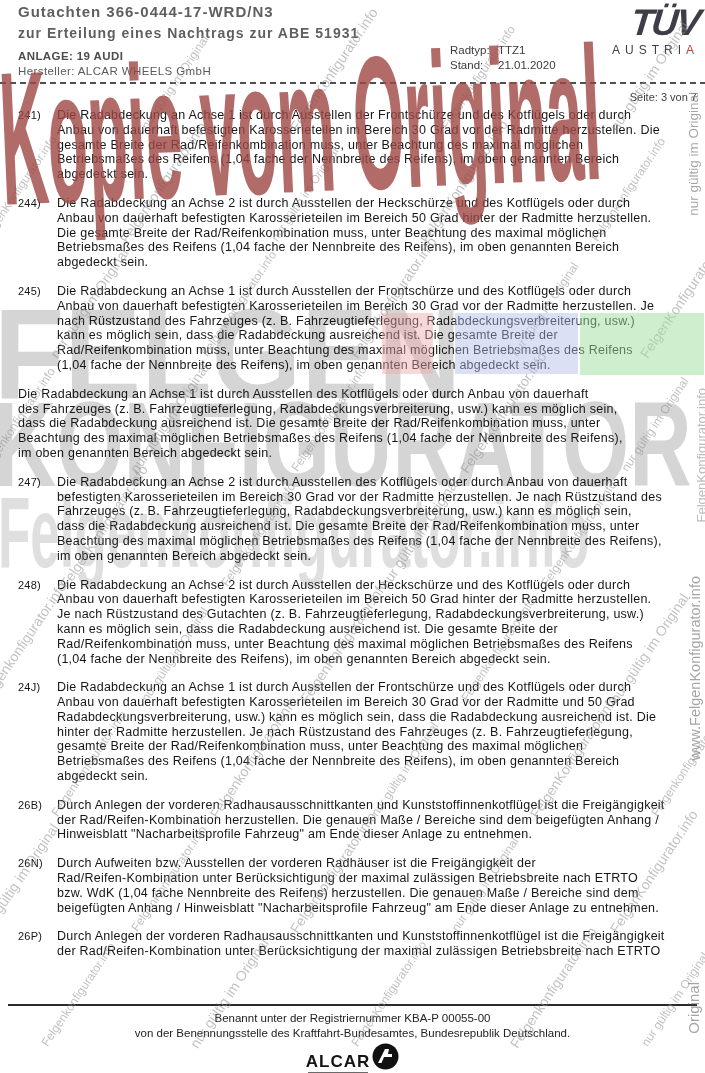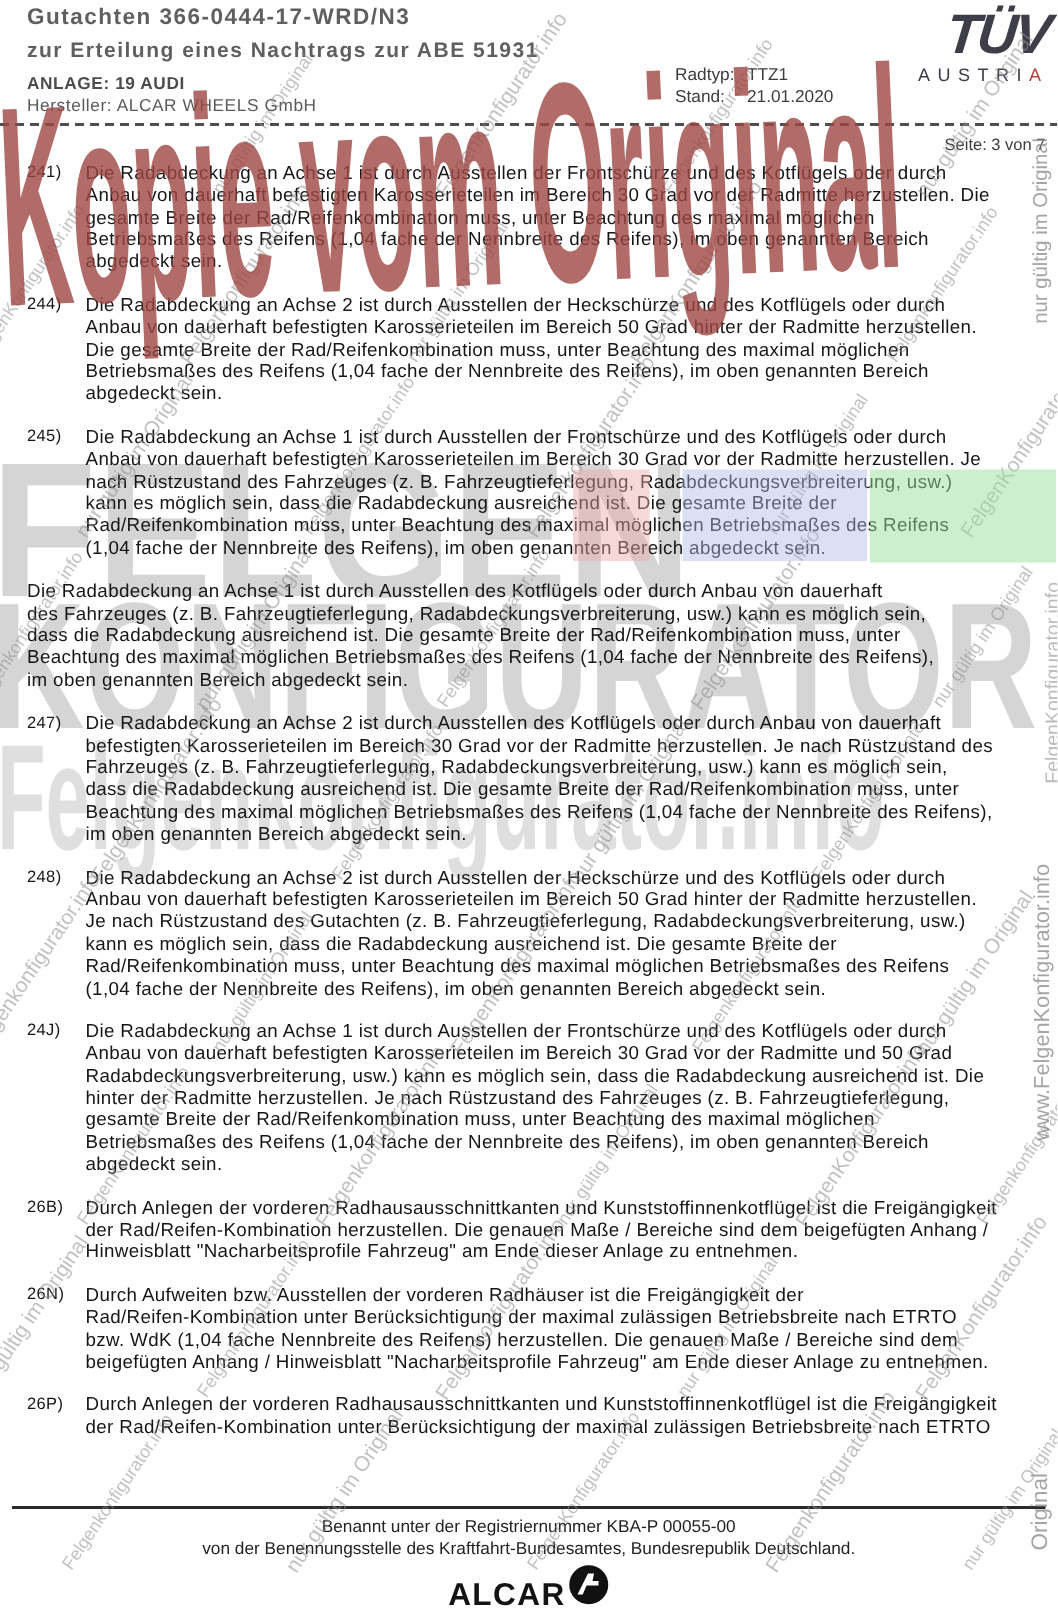--- a/index.html
+++ b/index.html
@@ -32,21 +32,21 @@
   .pline{font-size:12.5px;line-height:14.8px;letter-spacing:.25px;white-space:nowrap;}
 
   
   .fline{position:absolute;top:1004px;left:8px;width:689px;border-top:2px solid #2a2a2a;z-index:1;}
   .fcenter{position:absolute;left:0;width:705px;text-align:center;z-index:1;font-size:11.5px;color:#222;}
   .f1{top:1012px;}
   .f2{top:1027px;}
   .alcar{position:absolute;top:1043px;left:0;width:705px;display:flex;justify-content:center;z-index:1;}
   .alcar-inner{display:flex;align-items:flex-start;}
   .alcar-textblock{margin-top:10px;text-align:center;}
-  .alcar-word{font-size:21px;font-weight:bold;letter-spacing:1px;color:#141414;line-height:1;}
+  .alcar-word{font-size:17px;font-weight:bold;letter-spacing:1px;color:#141414;line-height:1;}
   .alcar-tagline{height:2px;background:#6a6a6a;margin:2px 2px 0 2px;}
   .alcar-circle{width:27px;height:27px;margin-left:2px;}
 
   
   .wm{pointer-events:none;white-space:nowrap;}
   .wm-kopie{position:absolute;top:44px;left:-4px;z-index:4;font-weight:bold;font-size:190px;
             line-height:1;color:rgba(158,70,66,.8);transform:rotate(-2.5deg) scale(.345,1);
             transform-origin:left top;}
   .wm-big{position:absolute;z-index:0;font-weight:bold;line-height:1;transform-origin:left top;}
   .wm-felgen{top:290px;left:-6px;font-size:128px;color:rgba(135,135,135,.35);transform:scale(.9,1);}

